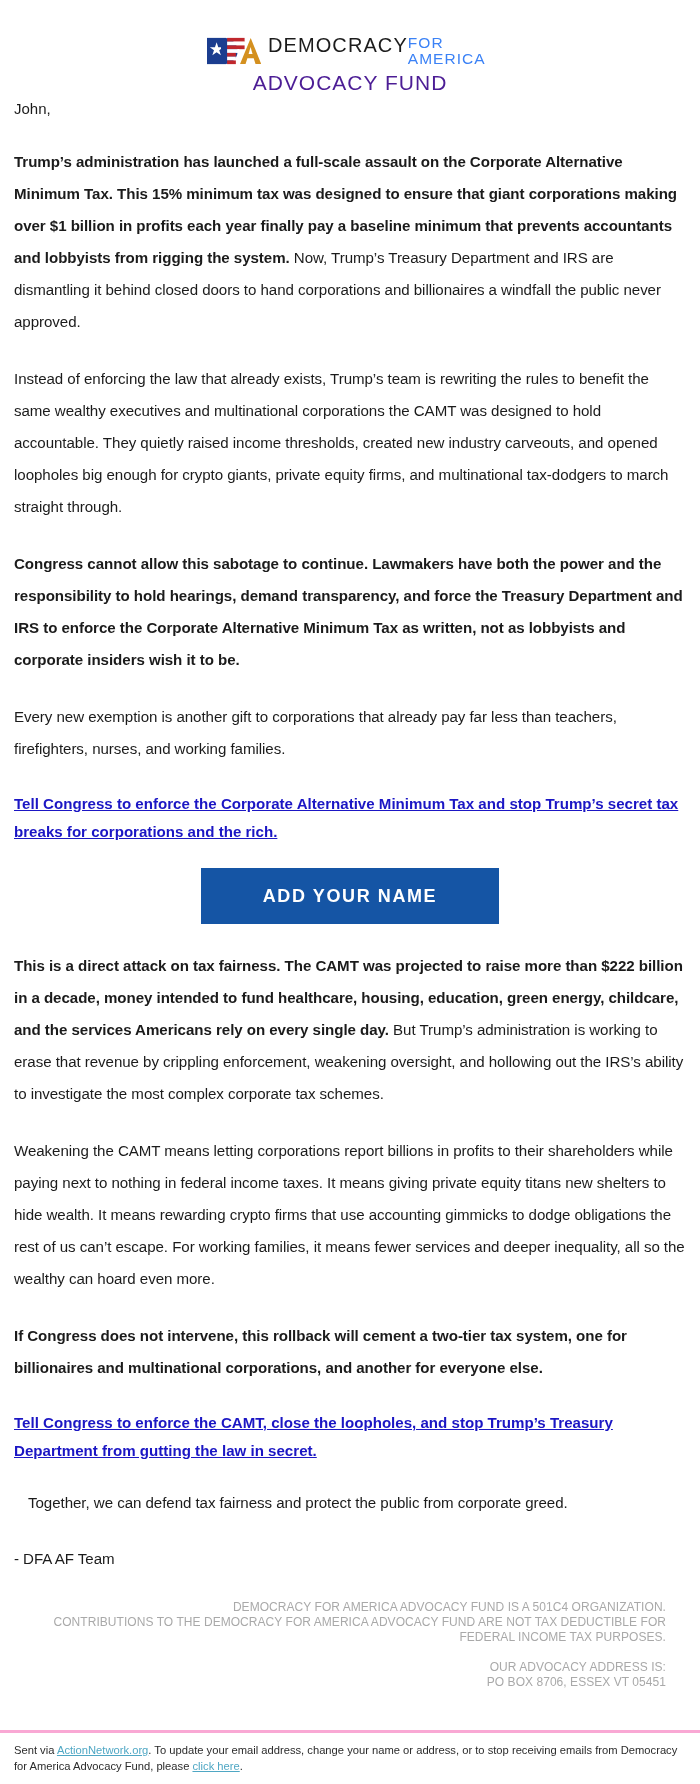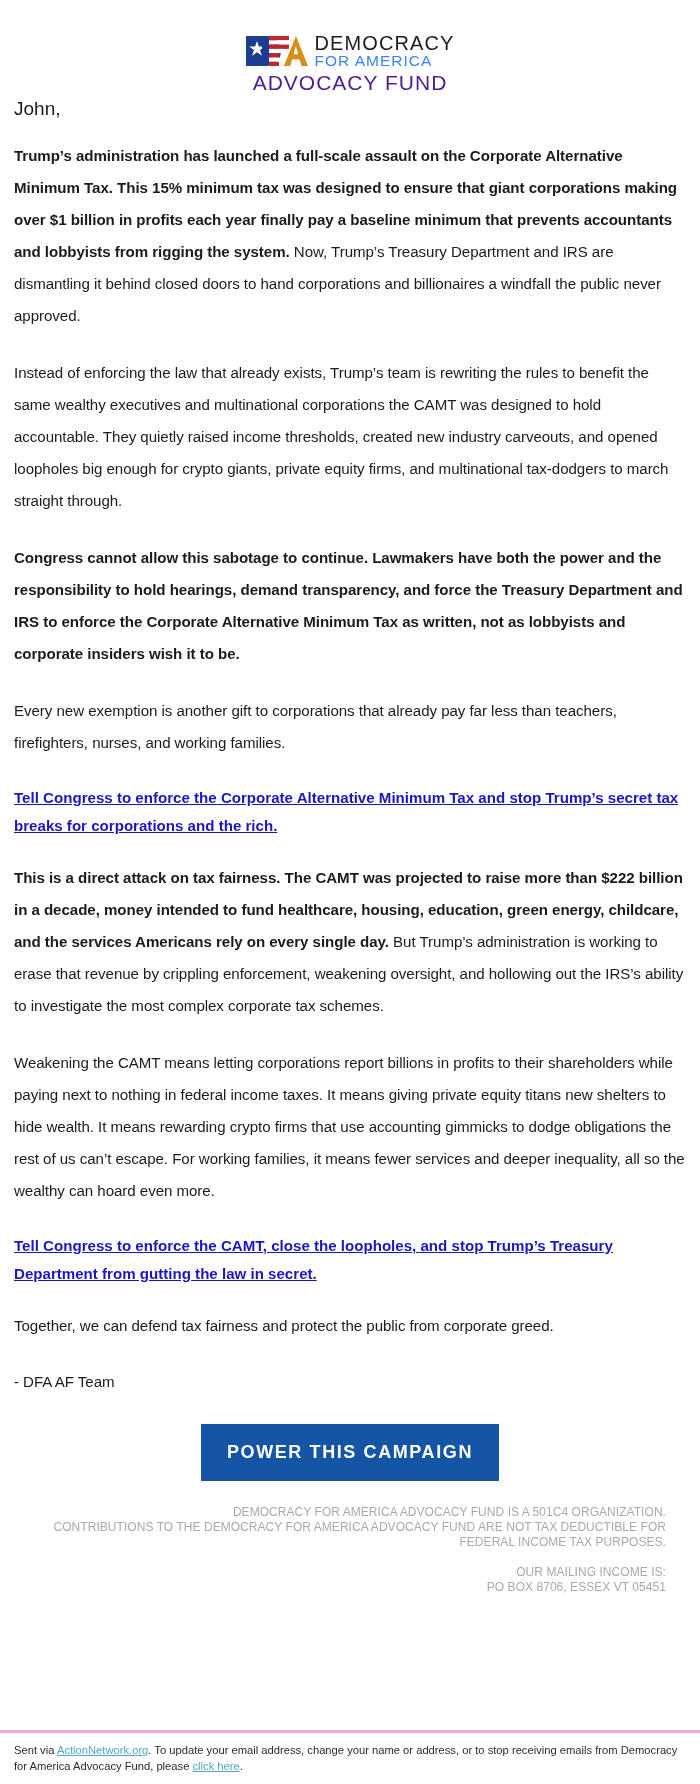--- a/index.html
+++ b/index.html
@@ -32,21 +32,21 @@
   .logo-top {
     display: flex;
     align-items: center;
     gap: 7px;
   }
   .logo-mark {
     display: block;
   }
   .logo-words {
     display: flex;
-    flex-direction: column;
+    flex-direction: row;
     line-height: 1.02;
   }
   .logo-words .l1 {
     font-size: 20px;
     letter-spacing: 1.1px;
     color: #1c1c1c;
     font-weight: 400;
   }
   .logo-words .l2 {
     font-size: 15.5px;
@@ -70,27 +70,28 @@
     width: 700px;
   }
   p.para {
     font-size: 15.1px;
     line-height: 32px;
     margin: 0 0 25px 0;
     color: #1b1b1b;
     letter-spacing: -0.05px;
   }
   p.salutation {
-    font-size: 19px;
+    font-size: 15px;
     line-height: 27px;
-    margin: 0 0 18px 0;
+    margin: 0 0 24px 0;
     color: #1b1b1b;
   }
   p.para.tight {
     margin-bottom: 24px;
+    margin-left: 14px;
   }
   .b { font-weight: bold; }
 
   .link-para {
     font-size: 15.1px;
     line-height: 28px;
     margin: 0 0 22px 0;
   }
   .link-para a,
   .inline-link {
@@ -201,41 +202,42 @@
   <p class="para"><span class="b">Trump’s administration has launched a full-scale assault on the Corporate Alternative Minimum Tax. This 15% minimum tax was designed to ensure that giant corporations making over $1 billion in profits each year finally pay a baseline minimum that prevents accountants and lobbyists from rigging the system.</span><span> Now, Trump’s Treasury Department and IRS are dismantling it behind closed doors to hand corporations and billionaires a windfall the public never approved.</span></p>
 
   <p class="para">Instead of enforcing the law that already exists, Trump’s team is rewriting the rules to benefit the same wealthy executives and multinational corporations the CAMT was designed to hold accountable. They quietly raised income thresholds, created new industry carveouts, and opened loopholes big enough for crypto giants, private equity firms, and multinational tax-dodgers to march straight through.</p>
 
   <p class="para"><span class="b">Congress cannot allow this sabotage to continue. Lawmakers have both the power and the responsibility to hold hearings, demand transparency, and force the Treasury Department and IRS to enforce the Corporate Alternative Minimum Tax as written, not as lobbyists and corporate insiders wish it to be.</span></p>
 
   <p class="para">Every new exemption is another gift to corporations that already pay far less than teachers, firefighters, nurses, and working families.</p>
 
   <p class="link-para"><a class="inline-link">Tell Congress to enforce the Corporate Alternative Minimum Tax and stop Trump’s secret tax breaks for corporations and the rich.</a></p>
 
+  <div class="cta-row">
+    <button class="cta-btn primary">ADD YOUR NAME</button>
+  </div>
 
   <p class="para"><span class="b">This is a direct attack on tax fairness. The CAMT was projected to raise more than $222 billion in a decade, money intended to fund healthcare, housing, education, green energy, childcare, and the services Americans rely on every single day.</span><span> But Trump’s administration is working to erase that revenue by crippling enforcement, weakening oversight, and hollowing out the IRS’s ability to investigate the most complex corporate tax schemes.</span></p>
 
   <p class="para">Weakening the CAMT means letting corporations report billions in profits to their shareholders while paying next to nothing in federal income taxes. It means giving private equity titans new shelters to hide wealth. It means rewarding crypto firms that use accounting gimmicks to dodge obligations the rest of us can’t escape. For working families, it means fewer services and deeper inequality, all so the wealthy can hoard even more.</p>
 
+  <p class="para"><span class="b">If Congress does not intervene, this rollback will cement a two-tier tax system, one for billionaires and multinational corporations, and another for everyone else.</span></p>
 
   <p class="link-para"><a class="inline-link">Tell Congress to enforce the CAMT, close the loopholes, and stop Trump’s Treasury Department from gutting the law in secret.</a></p>
 
   <p class="para tight">Together, we can defend tax fairness and protect the public from corporate greed.</p>
 
   <p class="para">- DFA AF Team</p>
 
-  <div class="cta-row second">
-    <button class="cta-btn secondary">POWER THIS CAMPAIGN</button>
-  </div>
 
   <div class="legal">
     <p class="blk">DEMOCRACY FOR AMERICA ADVOCACY FUND IS A 501C4 ORGANIZATION.</p>
     <p class="blk">CONTRIBUTIONS TO THE DEMOCRACY FOR AMERICA ADVOCACY FUND ARE NOT TAX DEDUCTIBLE FOR FEDERAL INCOME TAX PURPOSES.</p>
     <div class="gap"></div>
-    <p class="blk">OUR MAILING INCOME IS:</p>
+    <p class="blk">OUR ADVOCACY ADDRESS IS:</p>
     <p class="blk">PO BOX 8706, ESSEX VT 05451</p>
   </div>
 
 </div>
 
 <div class="bottom-bar">
   <p><span>Sent via </span><a>ActionNetwork.org</a><span>. To update your email address, change your name or address, or to stop receiving emails from Democracy for America Advocacy Fund, please </span><a>click here</a><span>.</span></p>
 </div>
 
 </body></html>

